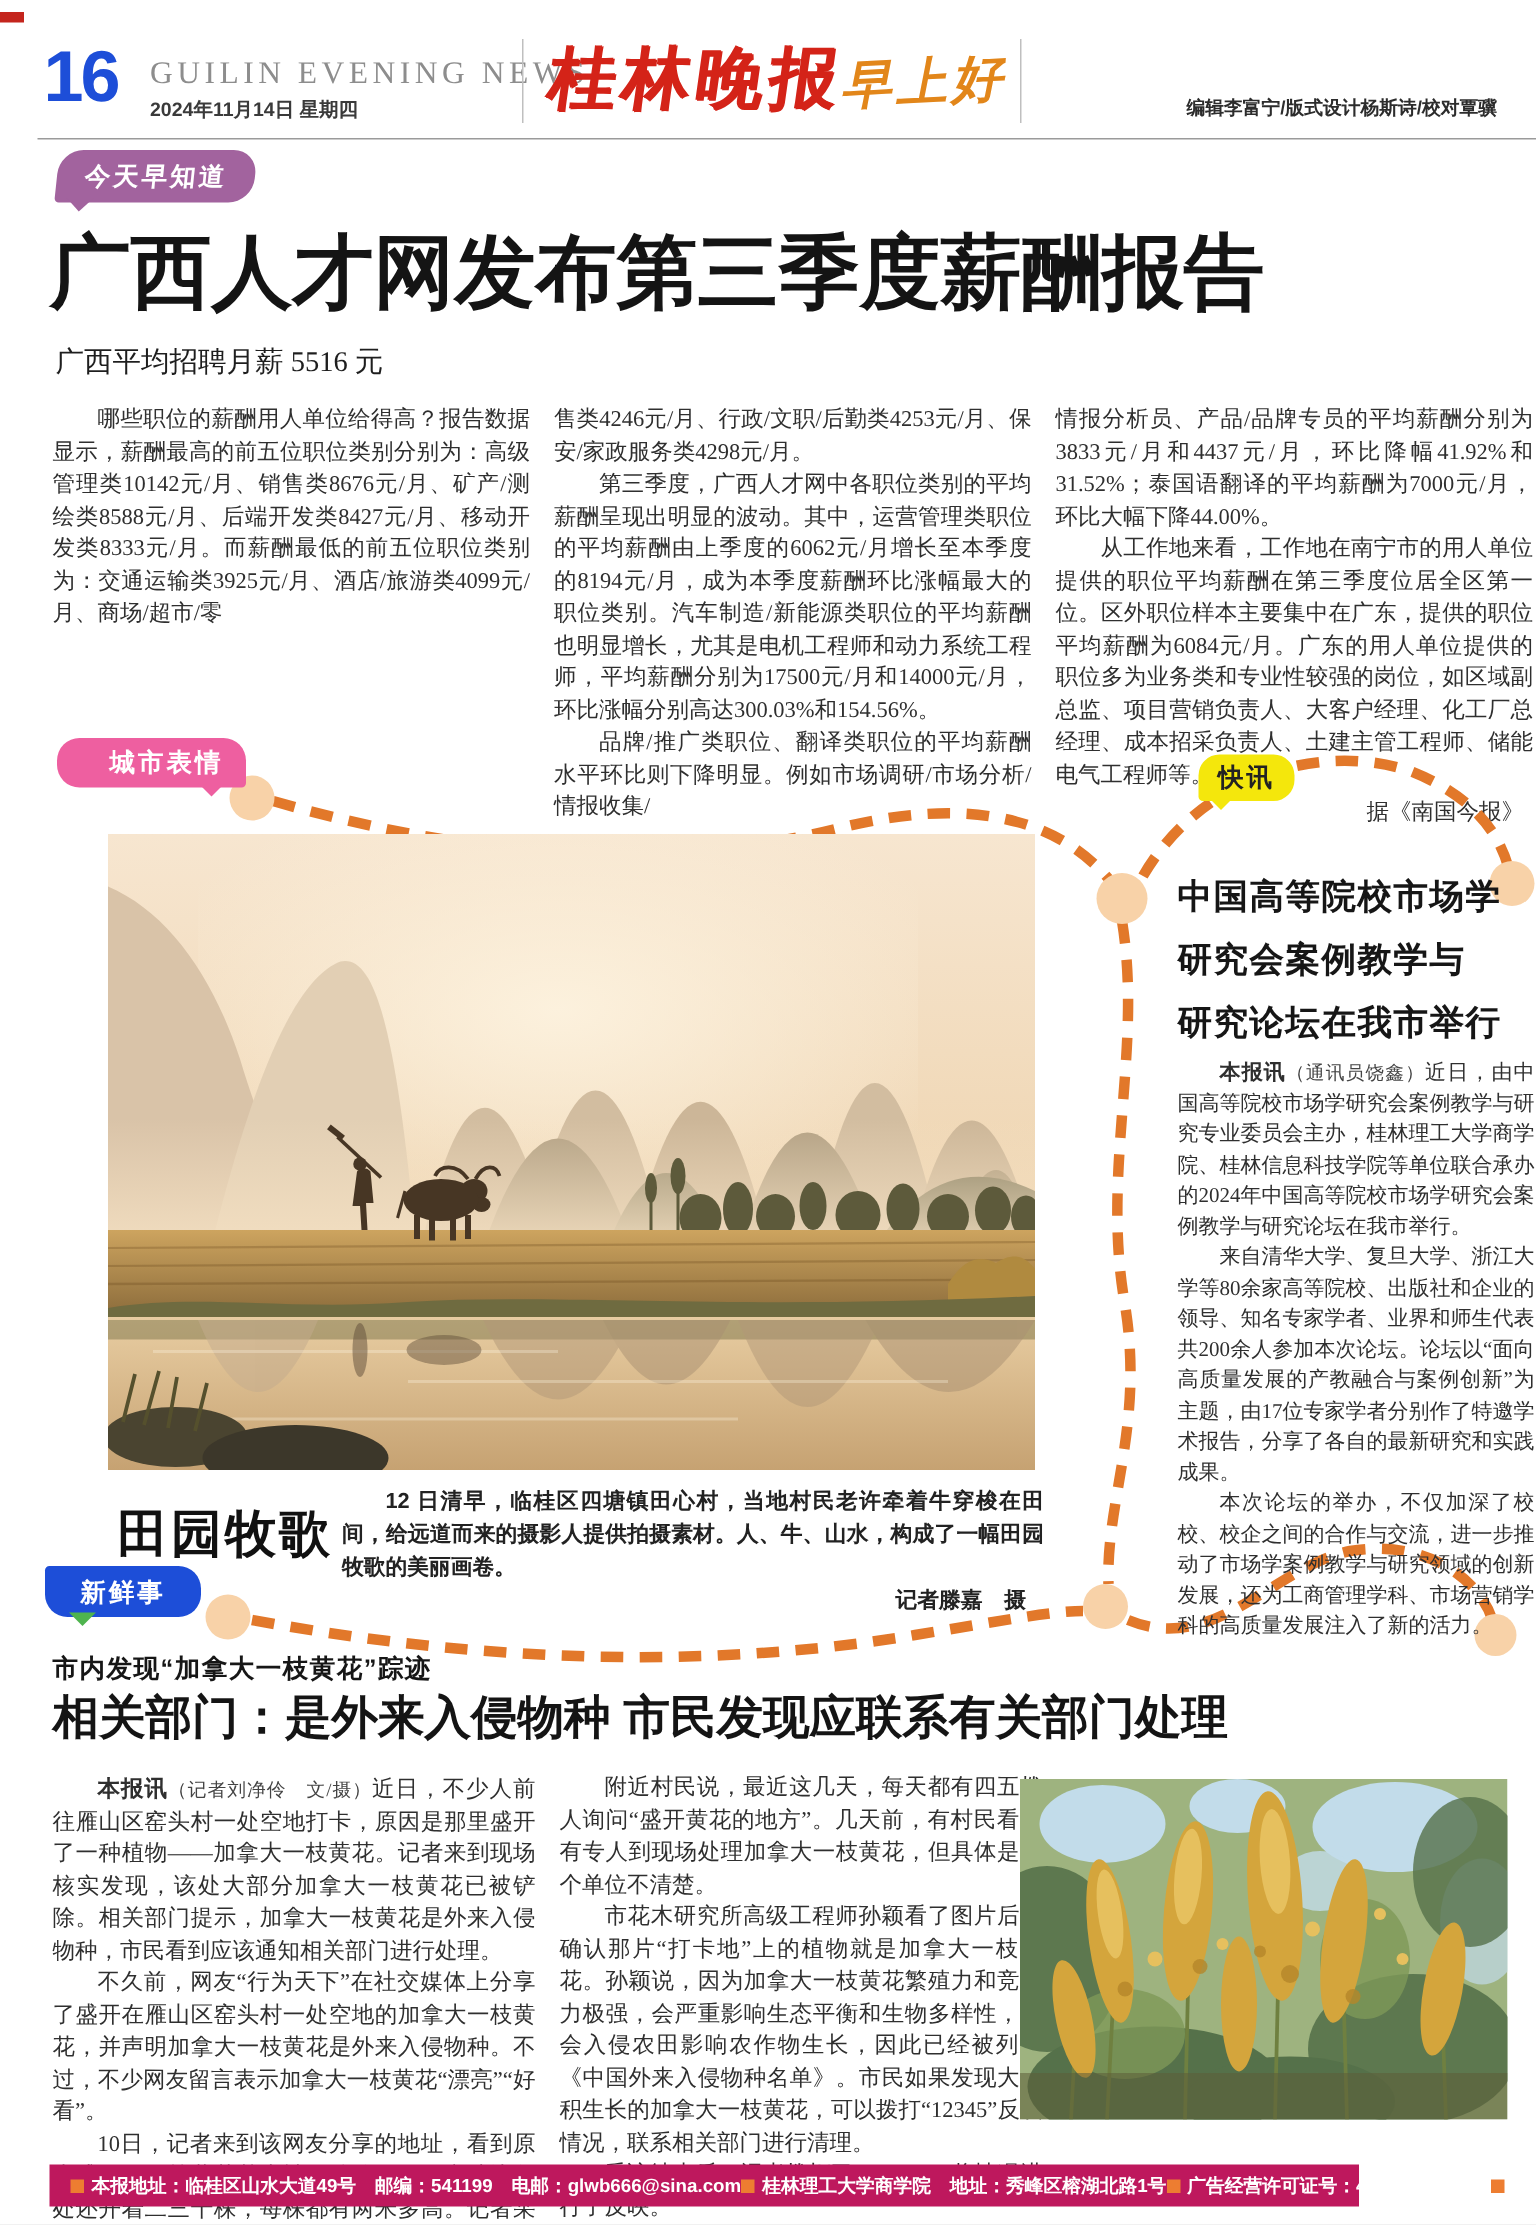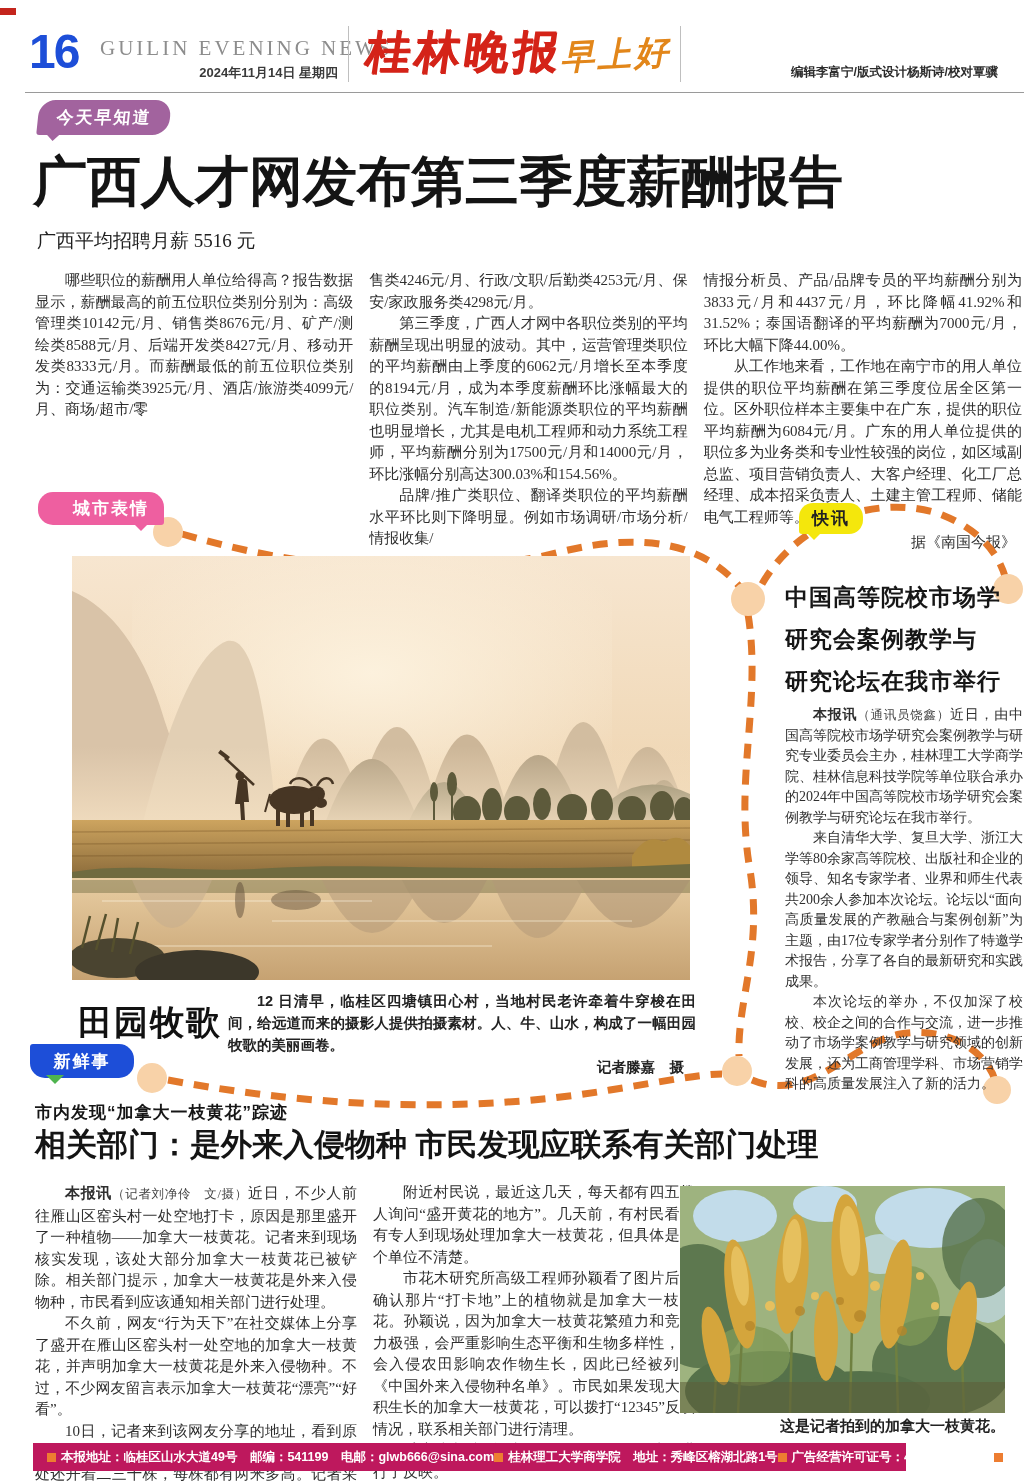--- a/index.html
+++ b/index.html
@@ -4,21 +4,21 @@
 <style>
   html,body{margin:0;padding:0;background:#e8e8e8;}
   #page{position:relative;width:1024px;height:1483px;margin:0 auto;background:#ffffff;
         font-family:"Liberation Serif",serif;color:#222;overflow:hidden;}
   .abs{position:absolute;}
 
   
   .red-tick{left:0;top:8px;width:16px;height:7px;background:#c4251d;}
   .pageno{left:17px;top:24px;font:800 48px "Liberation Sans",sans-serif;color:#1d4ed8;letter-spacing:-2px;margin-left:12px;}
   .mast-en{left:100px;top:36px;font:400 21px "Liberation Serif",serif;color:#8d8d8d;letter-spacing:3px;}
-  .hdr-date{left:100px;top:64px;width:238px;text-align:right;font:700 13px "Liberation Sans",sans-serif;color:#3a3a3a;}
+  .hdr-date{left:100px;top:64px;width:238px;font:700 13px "Liberation Sans",sans-serif;color:#3a3a3a;}
   .vline{width:0;border-left:1px solid #bfbfbf;height:56px;top:26px;}
   .v1{left:348px;} .v2{left:680px;}
   .mast-cn{left:366px;top:22px;font:900 45px "Liberation Serif",serif;color:#d42318;
            transform:skewX(-8deg);letter-spacing:4px;text-shadow:1px 1px 0 #d42318;}
   .greeting{left:560px;top:32px;font:700 34px "Liberation Serif",serif;color:#e2861a;
             font-style:italic;transform:rotate(-3deg);letter-spacing:3px;}
   .staff{right:26px;top:64px;font:700 12.5px "Liberation Sans",sans-serif;color:#2c2c2c;}
   .header-rule{left:25px;right:0;top:92px;border-top:1.5px solid #9a9a9a;}
 
   
@@ -321,21 +321,20 @@
     </g>
     <g fill="#b5872a" opacity="0.8">
       <circle cx="70" cy="140" r="5"></circle>
         <circle cx="120" cy="125" r="5"></circle>
         <circle cx="180" cy="130" r="6"></circle>
       <circle cx="222" cy="145" r="5"></circle>
         <circle cx="160" cy="115" r="4"></circle>
     </g>
     <rect x="0" y="196" width="325" height="31" fill="#5c5c38" opacity="0.55"></rect>
   </svg>
-  <div class="abs flower-cap">这是记者拍到的加拿大一枝黄花。</div>
 
   <div class="abs footer">
     <span class="f-item">
         <i class="sq"></i>
         <span>本报地址：临桂区山水大道49号　邮编：541199　电邮：glwb666@sina.com</span>
       </span>
     <span class="f-item">
         <i class="sq"></i>
         <span>桂林理工大学商学院　地址：秀峰区榕湖北路1号</span>
       </span>

